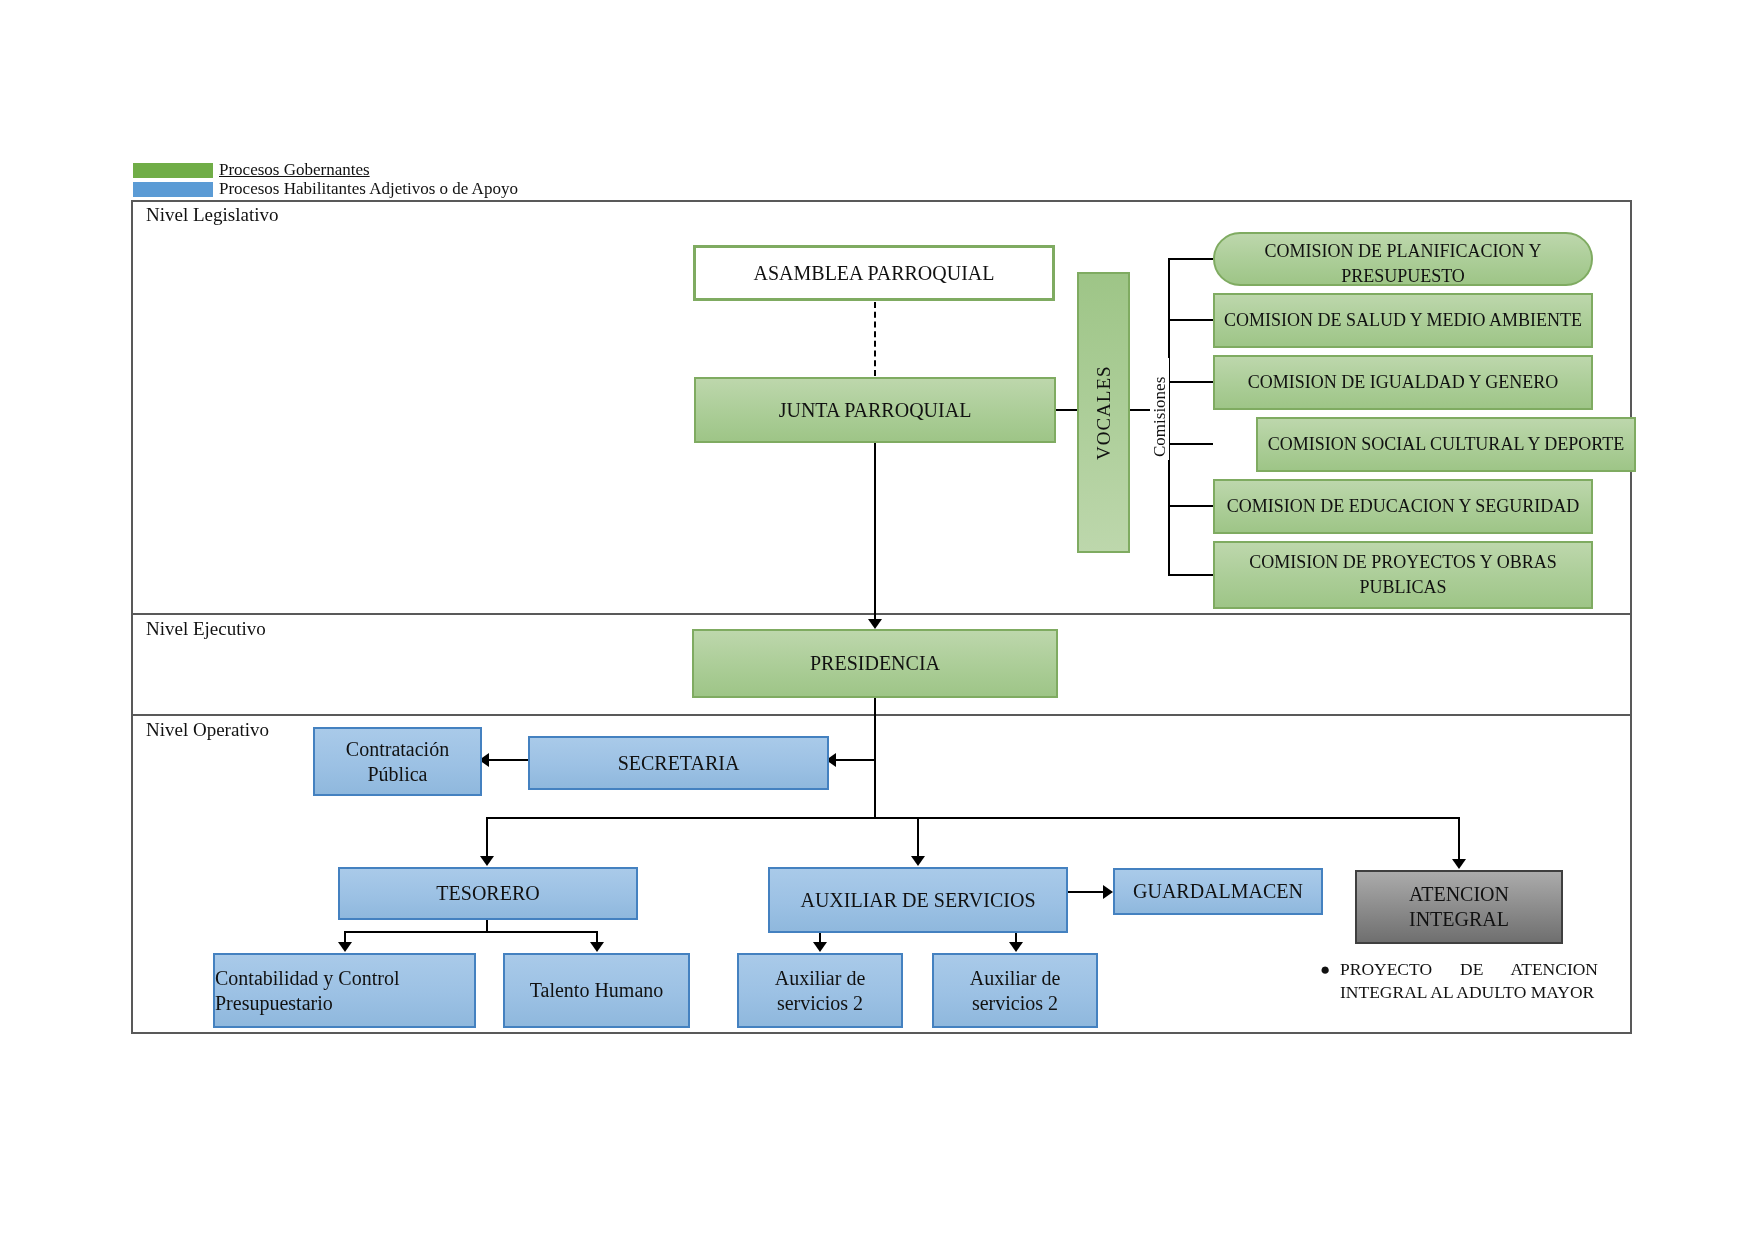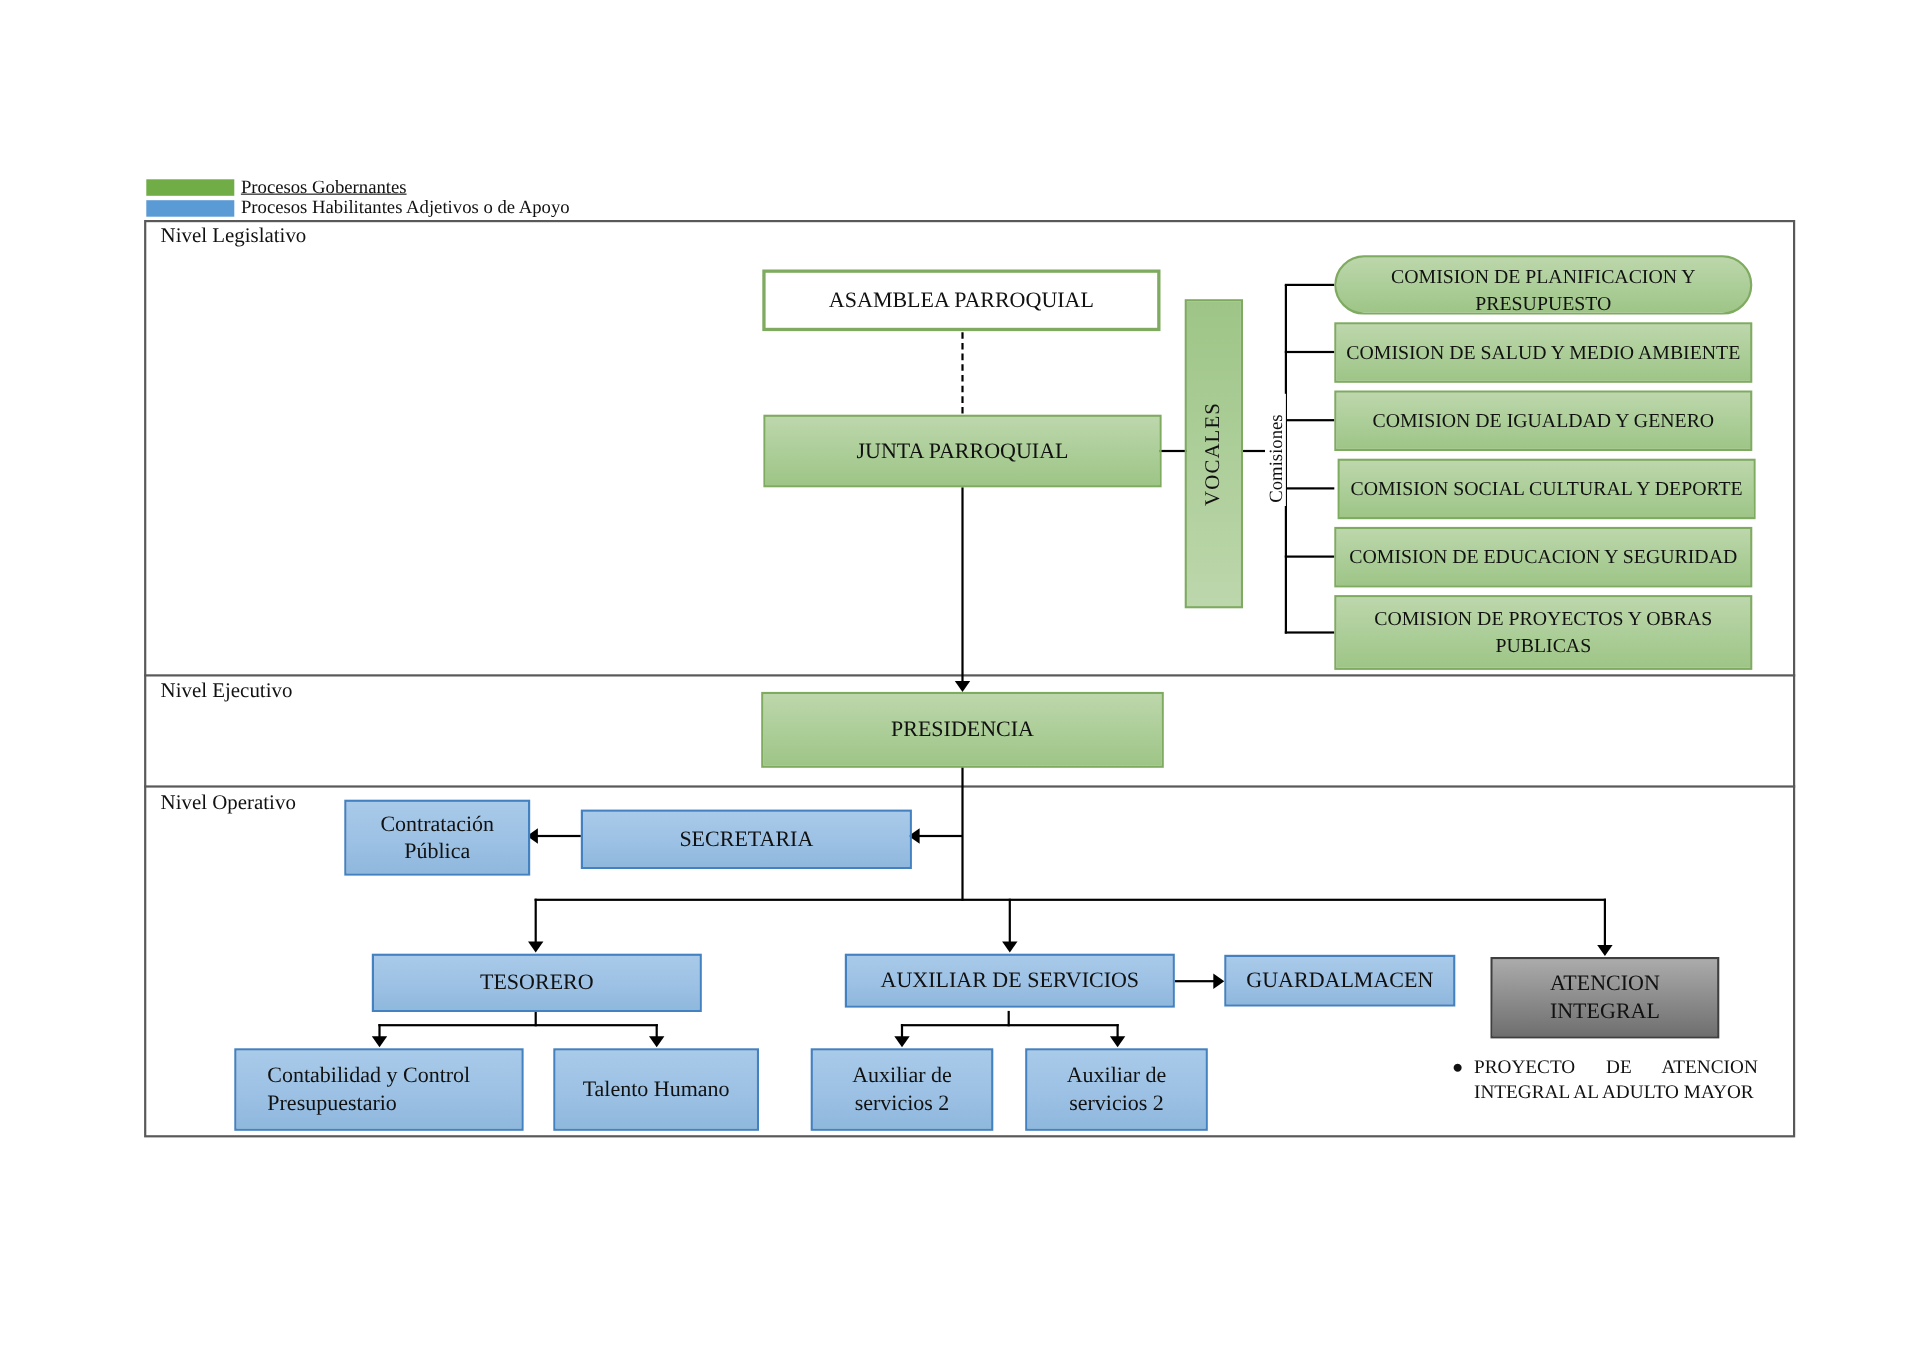--- a/index.html
+++ b/index.html
@@ -40,21 +40,21 @@
   .blue-node{
     background:linear-gradient(180deg,#a9cae9 0%,#9cc1e4 55%,#8fb8dd 100%);
     border:2px solid #4481c0;
   }
   .gray-node{
     background:linear-gradient(180deg,#ababab 0%,#8a8a8a 55%,#6f6f6f 100%);
     border:2px solid #3f3f3f;
   }
   .comision{font-size:18px;line-height:25px;}
   .clip-bottom{overflow:hidden;align-items:flex-start;padding-top:5px;border-radius:27px;}
-  .left-text{justify-content:flex-start;text-align:left;padding-left:28px;}
+  .left-text{justify-content:flex-start;text-align:left;padding-left:0;}
 
   .vertical-text{
     writing-mode:vertical-rl;transform:rotate(180deg);
     display:flex;align-items:center;justify-content:center;
     font-size:19px;letter-spacing:1px;
   }
   .comisiones-tag{
     writing-mode:vertical-rl;transform:rotate(180deg);
     background:#ffffff;font-size:17px;line-height:17px;padding:3px 1px;
   }
@@ -146,21 +146,21 @@
 
   <div class="abs node green-node comision clip-bottom" style="left:1213px;top:232px;width:380px;height:54px;">
     <span>COMISION DE PLANIFICACION Y PRESUPUESTO</span>
   </div>
   <div class="abs node green-node comision" style="left:1213px;top:293px;width:380px;height:55px;">
     <span>COMISION DE SALUD Y MEDIO AMBIENTE</span>
   </div>
   <div class="abs node green-node comision" style="left:1213px;top:355px;width:380px;height:55px;">
     <span>COMISION DE IGUALDAD Y GENERO</span>
   </div>
-  <div class="abs node green-node comision" style="left:1216px;top:417px;width:380px;height:55px;">
+  <div class="abs node green-node comision" style="left:1256px;top:417px;width:380px;height:55px;">
     <span>COMISION SOCIAL CULTURAL Y DEPORTE</span>
   </div>
   <div class="abs node green-node comision" style="left:1213px;top:479px;width:380px;height:55px;">
     <span>COMISION DE EDUCACION Y SEGURIDAD</span>
   </div>
   <div class="abs node green-node comision" style="left:1213px;top:541px;width:380px;height:68px;">
     <span>COMISION DE PROYECTOS Y OBRAS PUBLICAS</span>
   </div>
 
   <div class="abs node green-node" style="left:692px;top:629px;width:366px;height:69px;text-align:right;">
@@ -177,21 +177,21 @@
   <div class="abs node blue-node" style="left:338px;top:867px;width:300px;height:53px;">
     <span>TESORERO</span>
   </div>
   <div class="abs node blue-node left-text" style="left:213px;top:953px;width:263px;height:75px;">
     <span>Contabilidad y Control Presupuestario</span>
   </div>
   <div class="abs node blue-node" style="left:503px;top:953px;width:187px;height:75px;">
     <span>Talento Humano</span>
   </div>
 
-  <div class="abs node blue-node" style="left:768px;top:867px;width:300px;height:49px;">
+  <div class="abs node blue-node" style="left:768px;top:867px;width:300px;height:66px;">
     <span>AUXILIAR DE SERVICIOS</span>
   </div>
   <div class="abs node blue-node" style="left:737px;top:953px;width:166px;height:75px;">
     <span>Auxiliar de servicios 2</span>
   </div>
   <div class="abs node blue-node" style="left:932px;top:953px;width:166px;height:75px;">
     <span>Auxiliar de servicios 2</span>
   </div>
 
   <div class="abs node blue-node" style="left:1113px;top:868px;width:210px;height:47px;">

